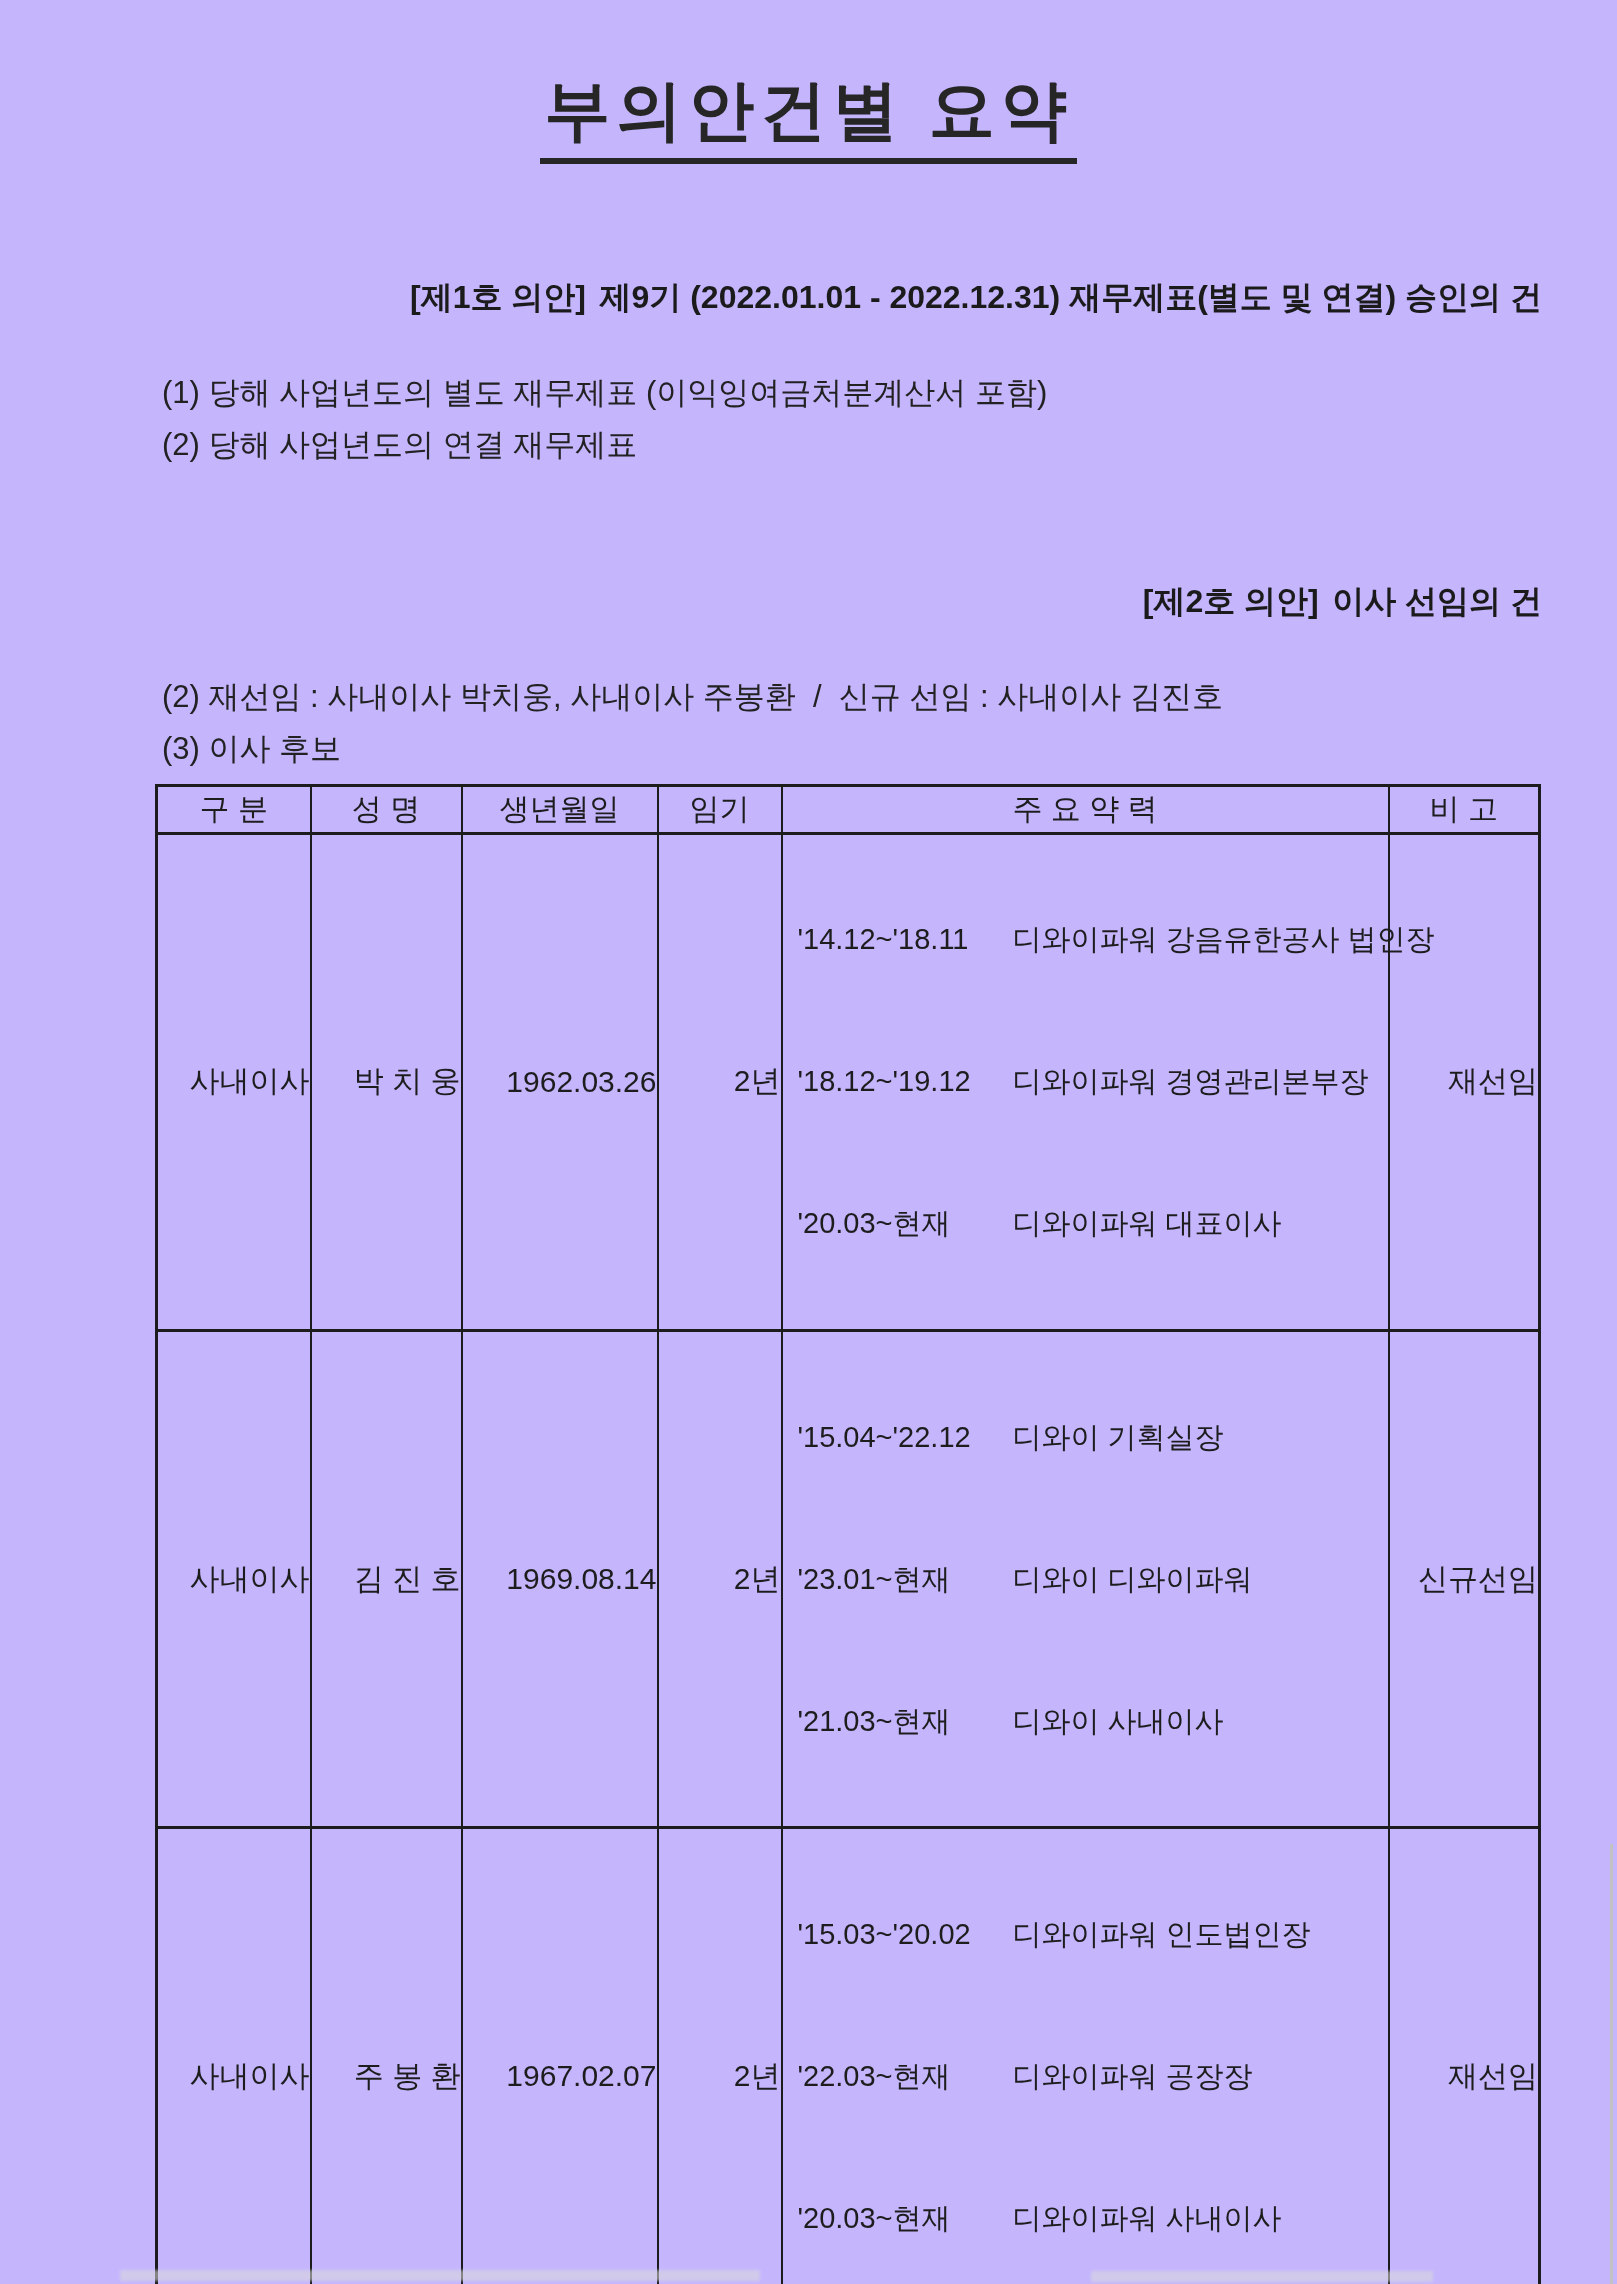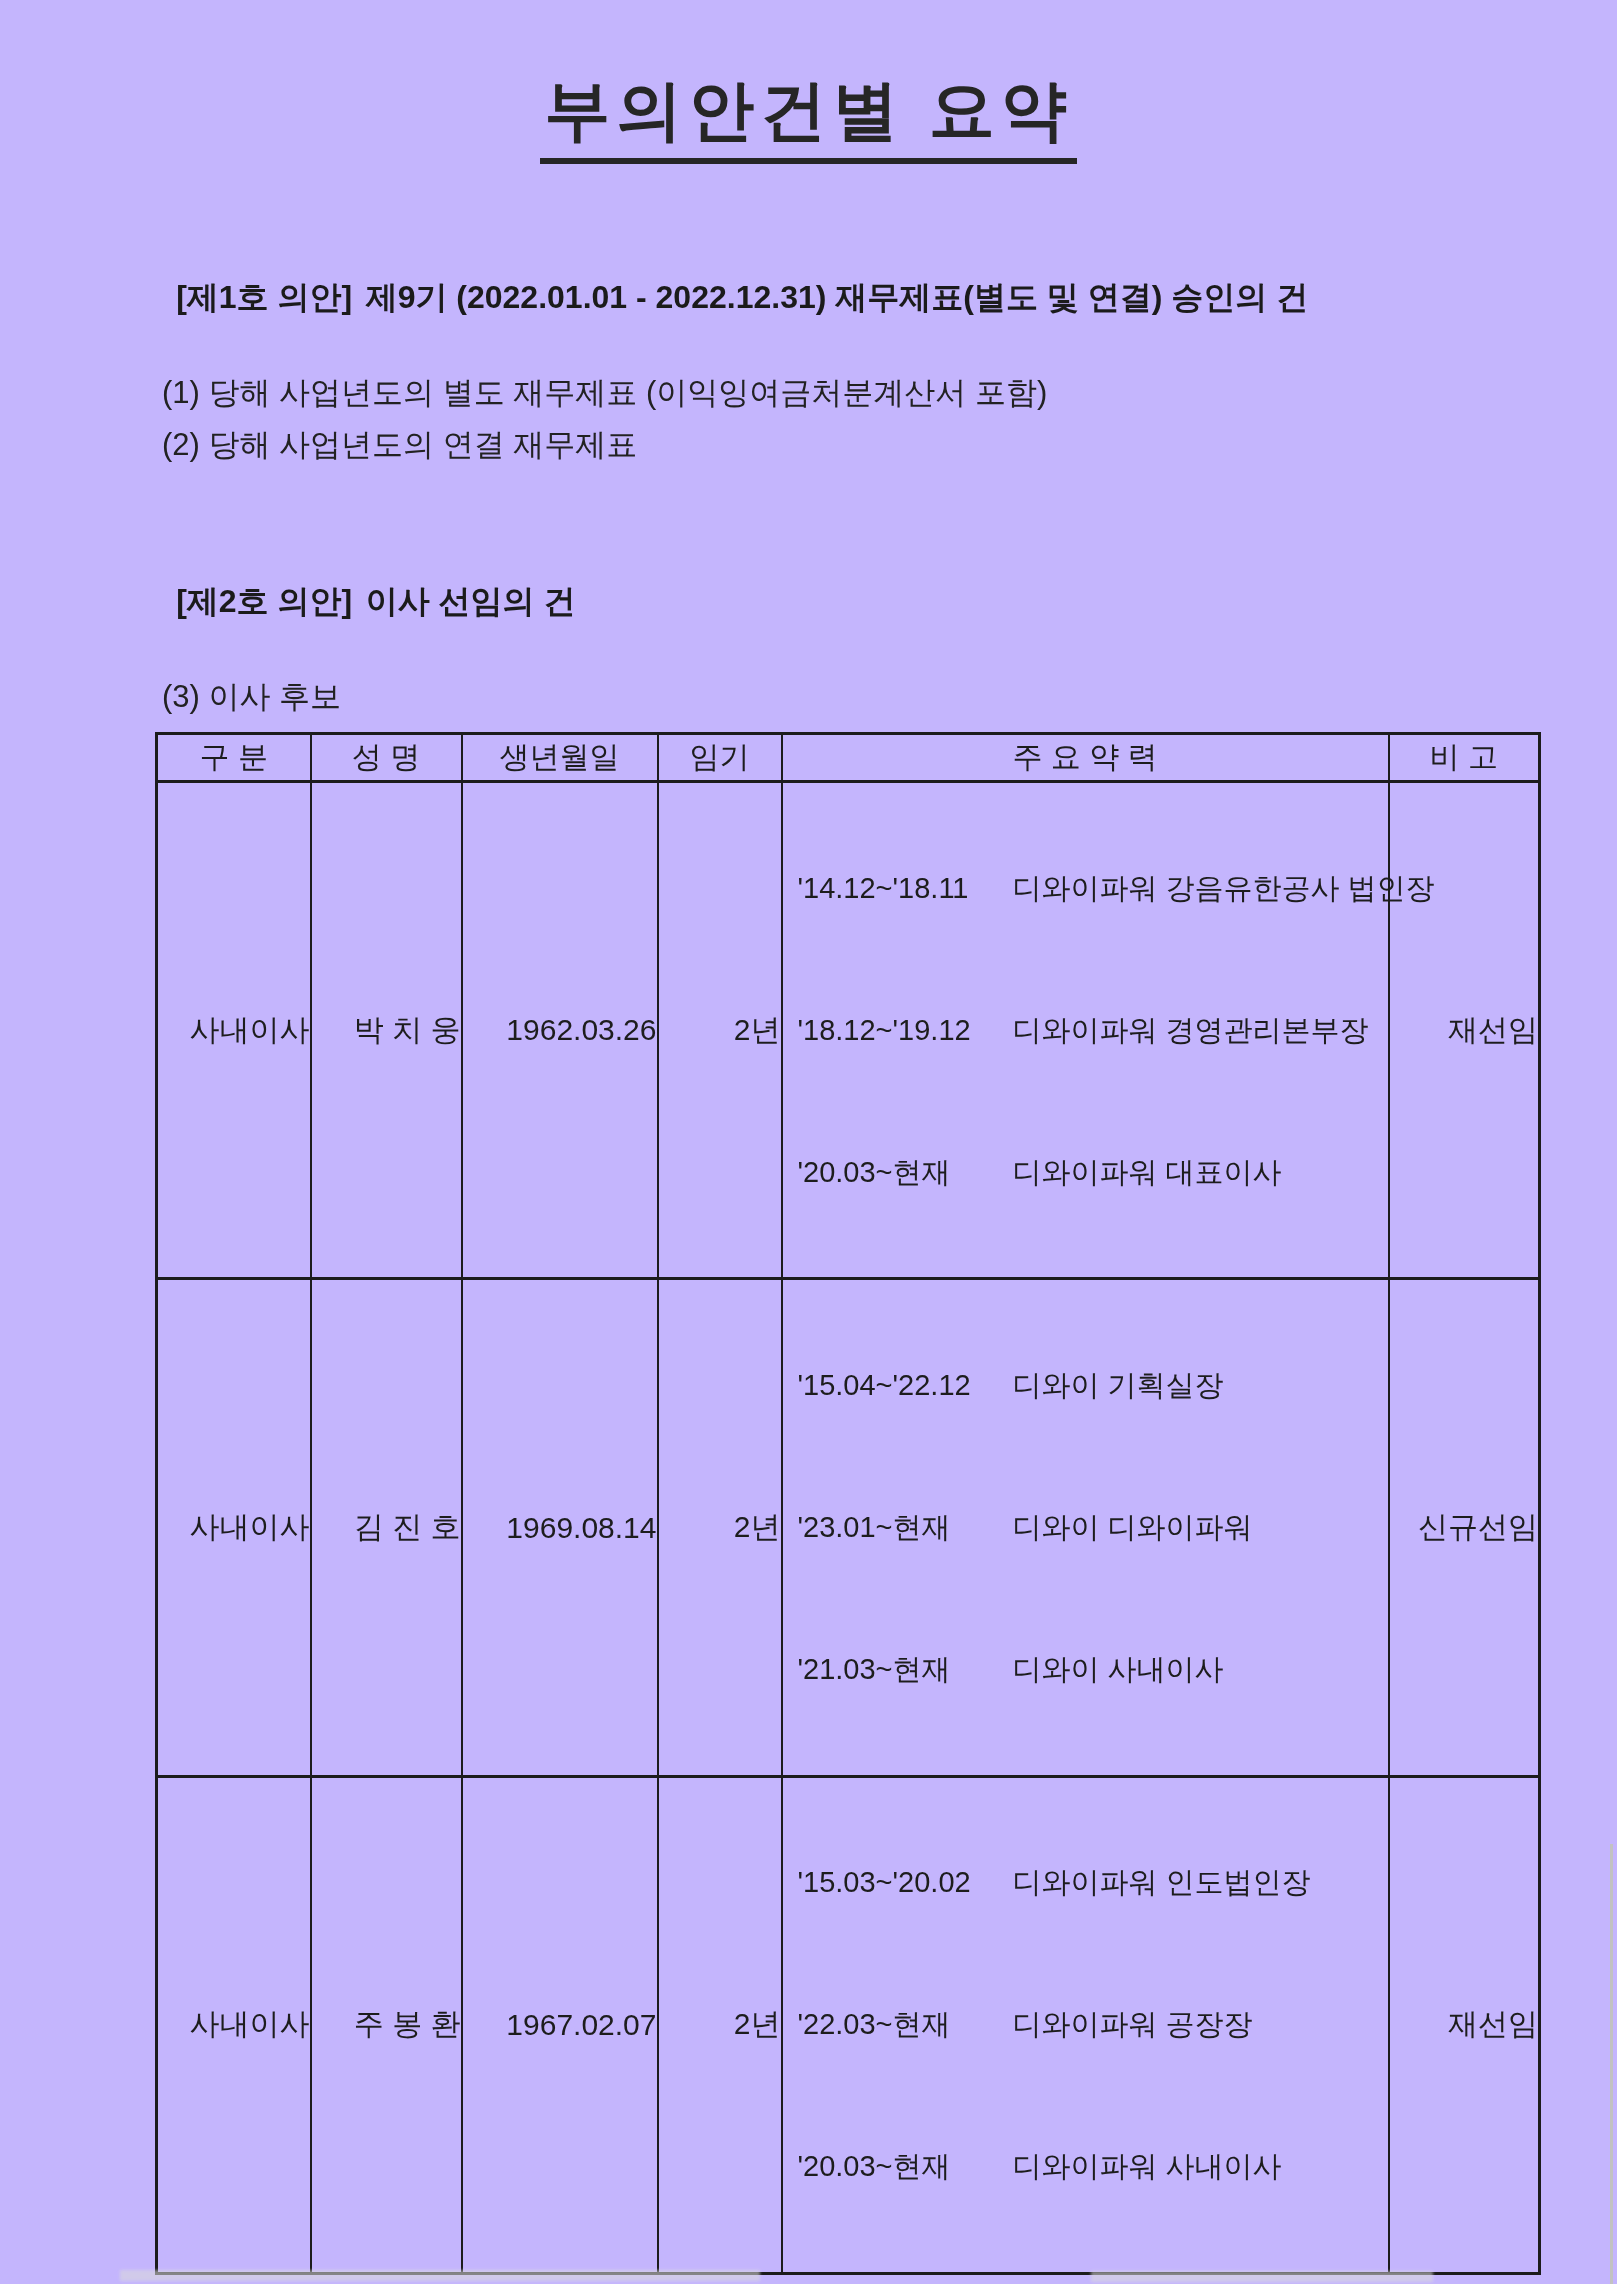--- a/index.html
+++ b/index.html
@@ -27,20 +27,21 @@
   }
   .content { padding-left: 105px; padding-right: 75px; }
   .agenda { margin-top: 78px; }
   .agenda-first { margin-top: 72px; }
   .agenda-header {
     font-size: 32px;
     font-weight: bold;
     line-height: 41px;
     white-space: pre;
     color: #1b1b1b;
+    text-align: right;
   }
   .agenda-label { margin-right: 13.5px; }
   .agenda-item {
     margin-left: 57px;
     margin-top: 16.6px;
     font-size: 31px;
     line-height: 35px;
     white-space: pre-wrap;
     color: #222;
   }
@@ -116,20 +117,21 @@
         <span class="agenda-label">[제1호 의안]</span><span class="agenda-title">제9기 (2022.01.01 - 2022.12.31) 재무제표(별도 및 연결) 승인의 건</span>
       </div>
       <div class="agenda-item">(1) 당해 사업년도의 별도 재무제표 (이익잉여금처분계산서 포함)</div>
       <div class="agenda-item">(2) 당해 사업년도의 연결 재무제표</div>
     </section>
 
     <section class="agenda">
       <div class="agenda-header">
         <span class="agenda-label">[제2호 의안]</span><span class="agenda-title">이사 선임의 건</span>
       </div>
+      <div class="agenda-item">(2) 재선임 : 사내이사 박치웅, 사내이사 주봉환  /  신규 선임 : 사내이사 김진호</div>
       <div class="agenda-item">(3) 이사 후보</div>
 
       <table class="roster">
         <colgroup>
           <col style="width:154px">
             <col style="width:151px">
             <col style="width:196px">
           <col style="width:124px">
             <col style="width:607px">
             <col style="width:151px">

